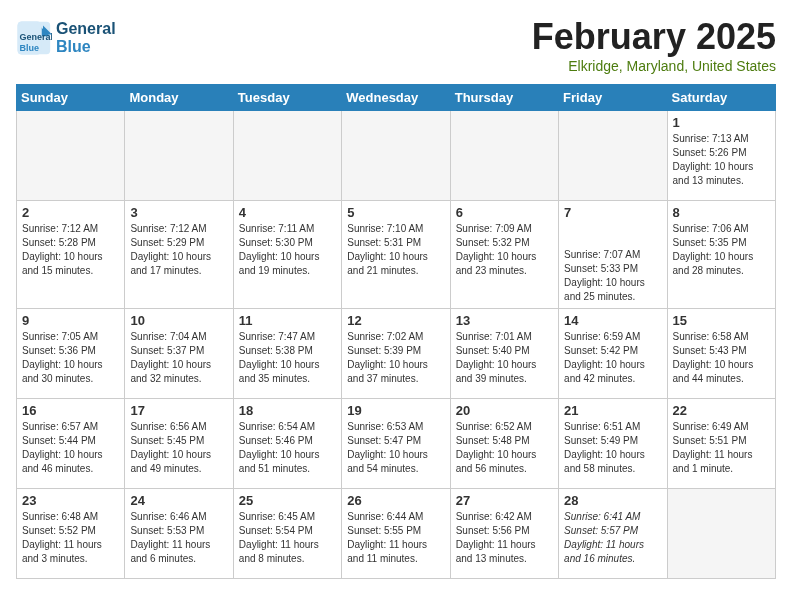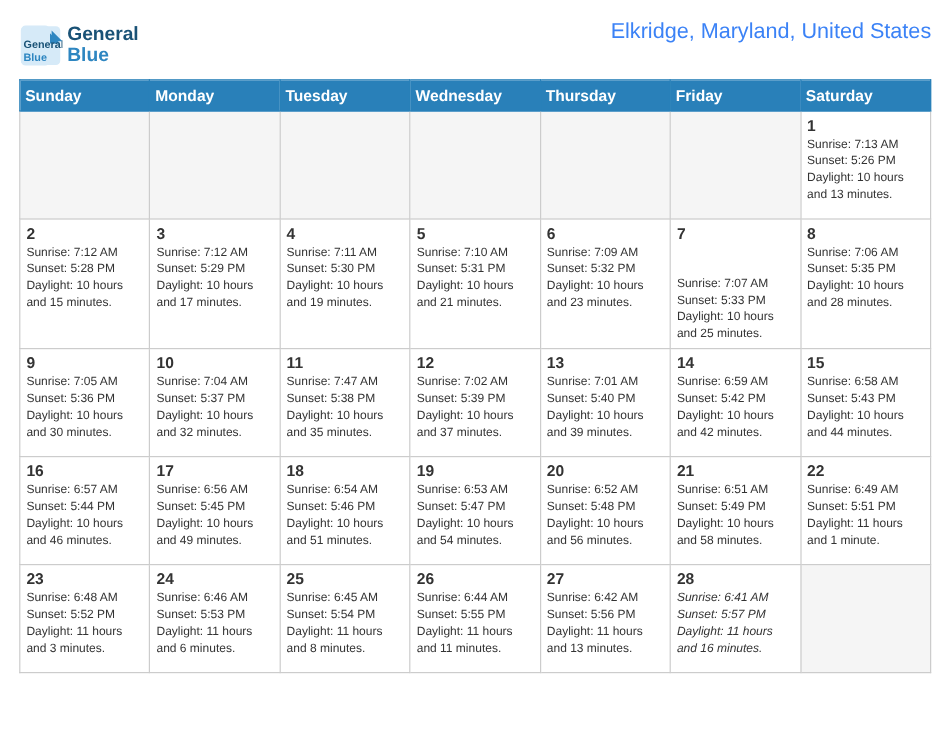--- a/index.html
+++ b/index.html
@@ -29,22 +29,22 @@
     }
     .title-area {
       text-align: right;
     }
     .calendar-title {
       font-size: 36px;
       font-weight: bold;
       color: #222;
     }
     .calendar-subtitle {
-      font-size: 18px;
-      color: #3b82f6;
+      font-size: 14px;
+      color: #4d7c0f;
     }
     table {
       width: 100%;
       border-collapse: collapse;
       table-layout: fixed;
     }
     th {
       background-color: #2980b9;
       color: #fff;
       text-align: left;
@@ -89,20 +89,21 @@
       <text x="4" y="22" font-size="10" font-weight="bold" fill="#1a5276" font-family="Arial">General</text>
       <text x="4" y="34" font-size="10" font-weight="bold" fill="#2e86c1" font-family="Arial">Blue</text>
       <polygon points="30,6 40,16 30,16" fill="#2e86c1"></polygon>
     </svg>
     <div>
       <div style="font-size:16px;font-weight:bold;color:#1a5276;line-height:1.1;">General</div>
       <div style="font-size:16px;font-weight:bold;color:#2e86c1;line-height:1.1;">Blue</div>
     </div>
   </div>
   <div class="title-area">
+    <div class="calendar-title">February 2025</div>
     <div class="calendar-subtitle">Elkridge, Maryland, United States</div>
   </div>
 </div>
 
 <table>
   <thead>
     <tr>
     <th>Sunday</th>
         <th>Monday</th>
         <th>Tuesday</th>

